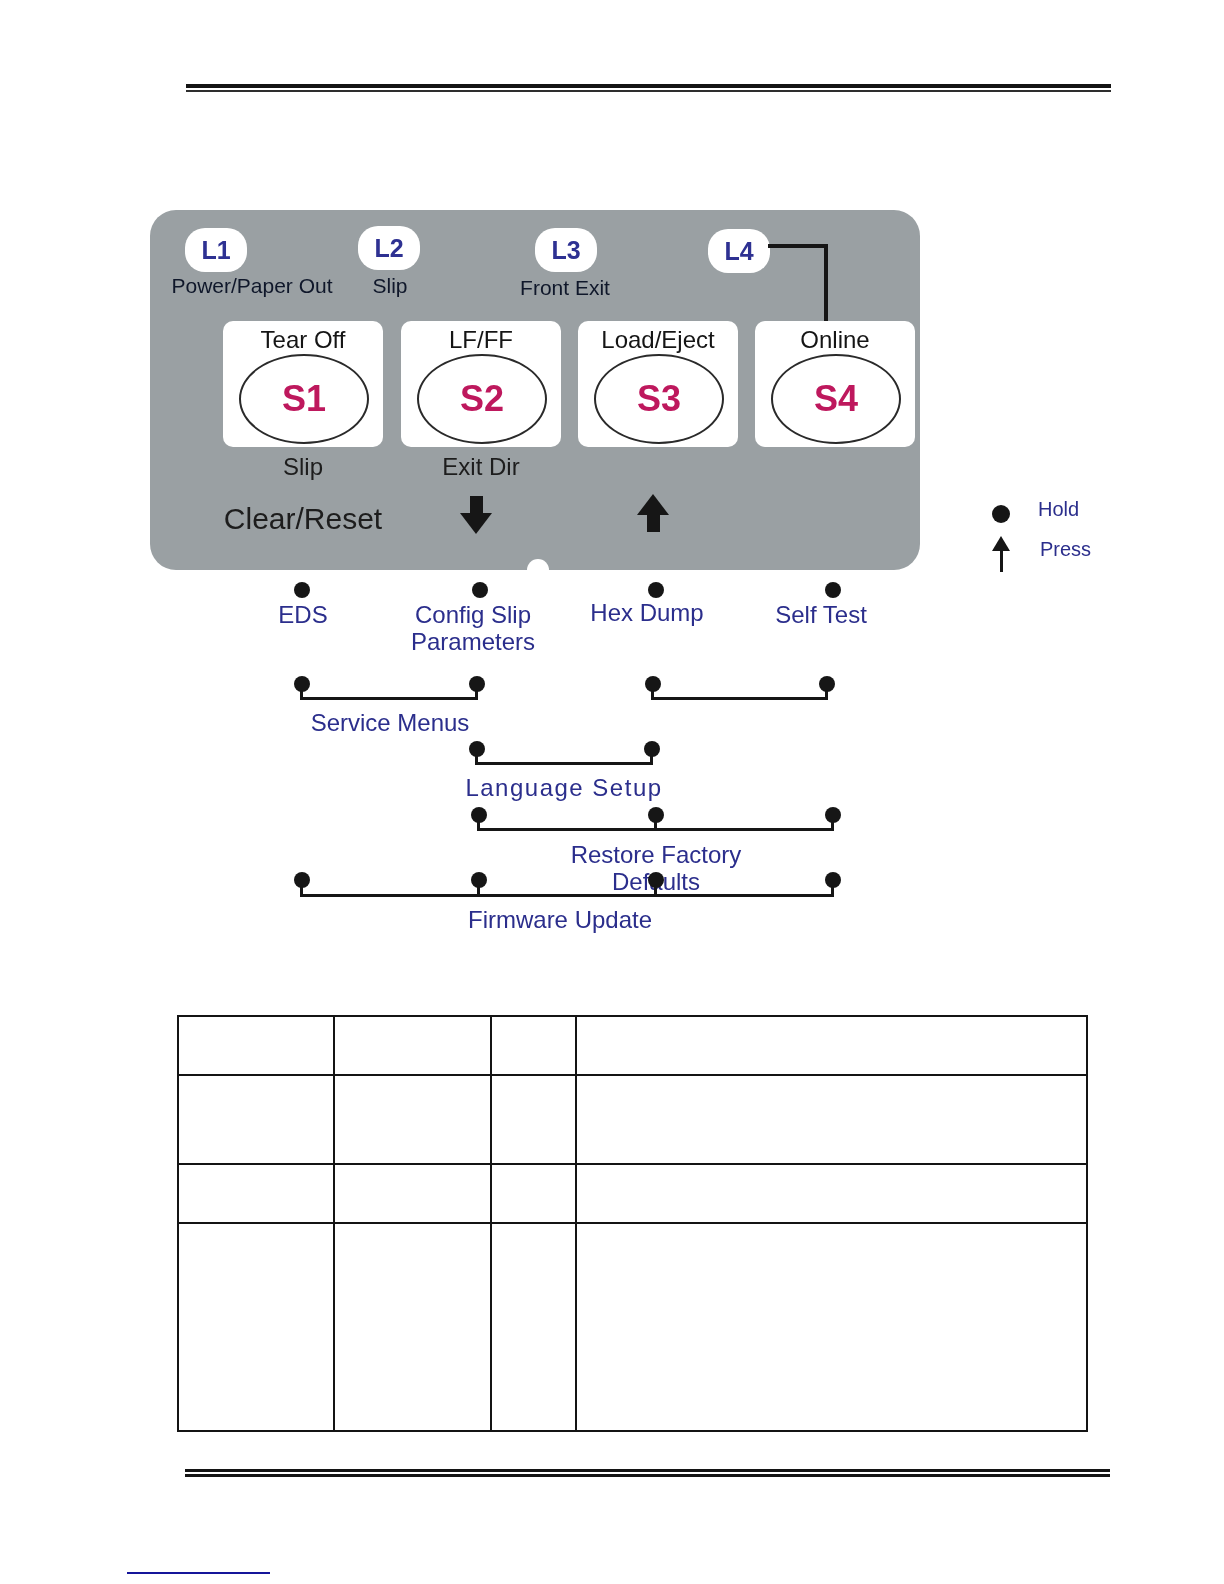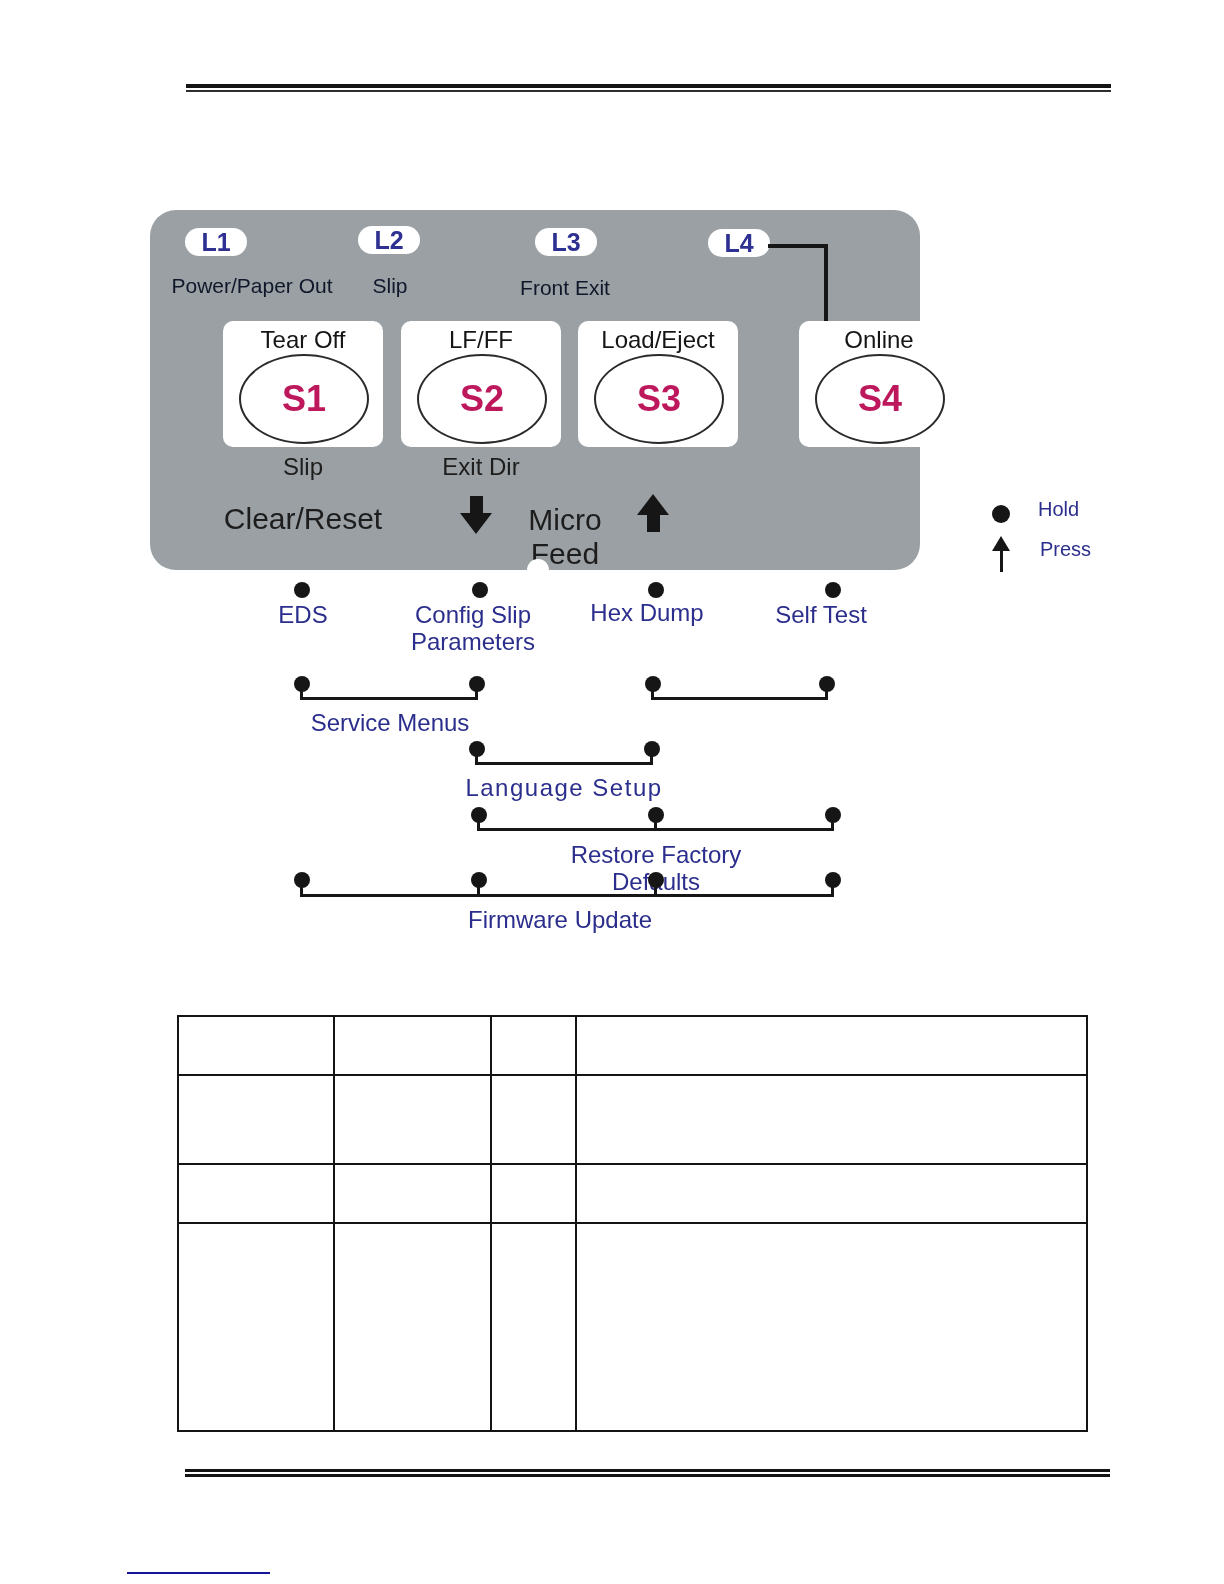--- a/index.html
+++ b/index.html
@@ -2,21 +2,21 @@
 <html><head>
 <meta charset="utf-8">
 <style>
   html,body{margin:0;padding:0;background:#fff;}
   #page{position:relative;width:1224px;height:1584px;background:#ffffff;overflow:hidden;
         font-family:"Liberation Sans","DejaVu Sans",sans-serif;}
   .rule{position:absolute;background:#141414;}
   
   .panel{position:absolute;left:150px;top:210px;width:770px;height:360px;
          background:#9aa0a3;border-radius:26px;}
-  .led{position:absolute;width:62px;height:28px;background:#fff;border-radius:20px;
+  .led{position:absolute;width:62px;height:44px;background:#fff;border-radius:20px;
        display:flex;align-items:center;justify-content:center;}
   .led-id{color:#2e3192;font-size:25px;font-weight:bold;}
   .panel-lbl{position:absolute;color:#0f172a;font-size:21px;text-align:center;}
   .key{position:absolute;top:111px;width:160px;height:126px;background:#fff;border-radius:10px;}
   .key-top{margin-top:5px;text-align:center;font-size:24px;color:#151515;font-weight:500;}
   .oval{position:absolute;left:16px;top:33px;width:126px;height:86px;border:2px solid #2a2a2a;
         border-radius:50%;display:flex;align-items:center;justify-content:center;background:#fff;}
   .s-id{color:#be185d;font-size:36px;font-weight:bold;}
   .sub-lbl{position:absolute;color:#1d1d1d;font-size:24px;text-align:center;width:160px;}
   .hold-lbl{position:absolute;color:#1d1d1d;font-size:30px;text-align:center;font-weight:500;}
@@ -85,36 +85,35 @@
       <div class="oval">
           <span class="s-id">S2</span>
         </div>
     </div>
     <div class="key" style="left:428px;">
       <div class="key-top">Load/Eject</div>
       <div class="oval">
           <span class="s-id">S3</span>
         </div>
     </div>
-    <div class="key" style="left:605px;margin-left:44px;">
+    <div class="key" style="left:605px;">
       <div class="key-top">Online</div>
       <div class="oval">
           <span class="s-id">S4</span>
         </div>
     </div>
 
     <div class="sub-lbl" style="left:73px;top:243px;">Slip</div>
     <div class="sub-lbl" style="left:251px;top:243px;">Exit Dir</div>
 
     <div class="hold-lbl" style="left:63px;top:292px;width:180px;">Clear/Reset</div>
     <div class="barrow" style="left:310px;top:286px;">
       <div class="stem-b"></div>
         <div class="head-dn"></div>
     </div>
-    <div class="hold-lbl" style="left:350px;top:293px;width:130px;">Micro Feed</div>
     <div class="barrow" style="left:487px;top:284px;">
       <div class="head-up"></div>
         <div class="stem-b"></div>
     </div>
 
     <div class="notch"></div>
   </div>
 
   <div class="legend-dot" style="left:992px;top:505px;"></div>
   <div class="legend-txt" style="left:1038px;top:498px;">Hold</div>

